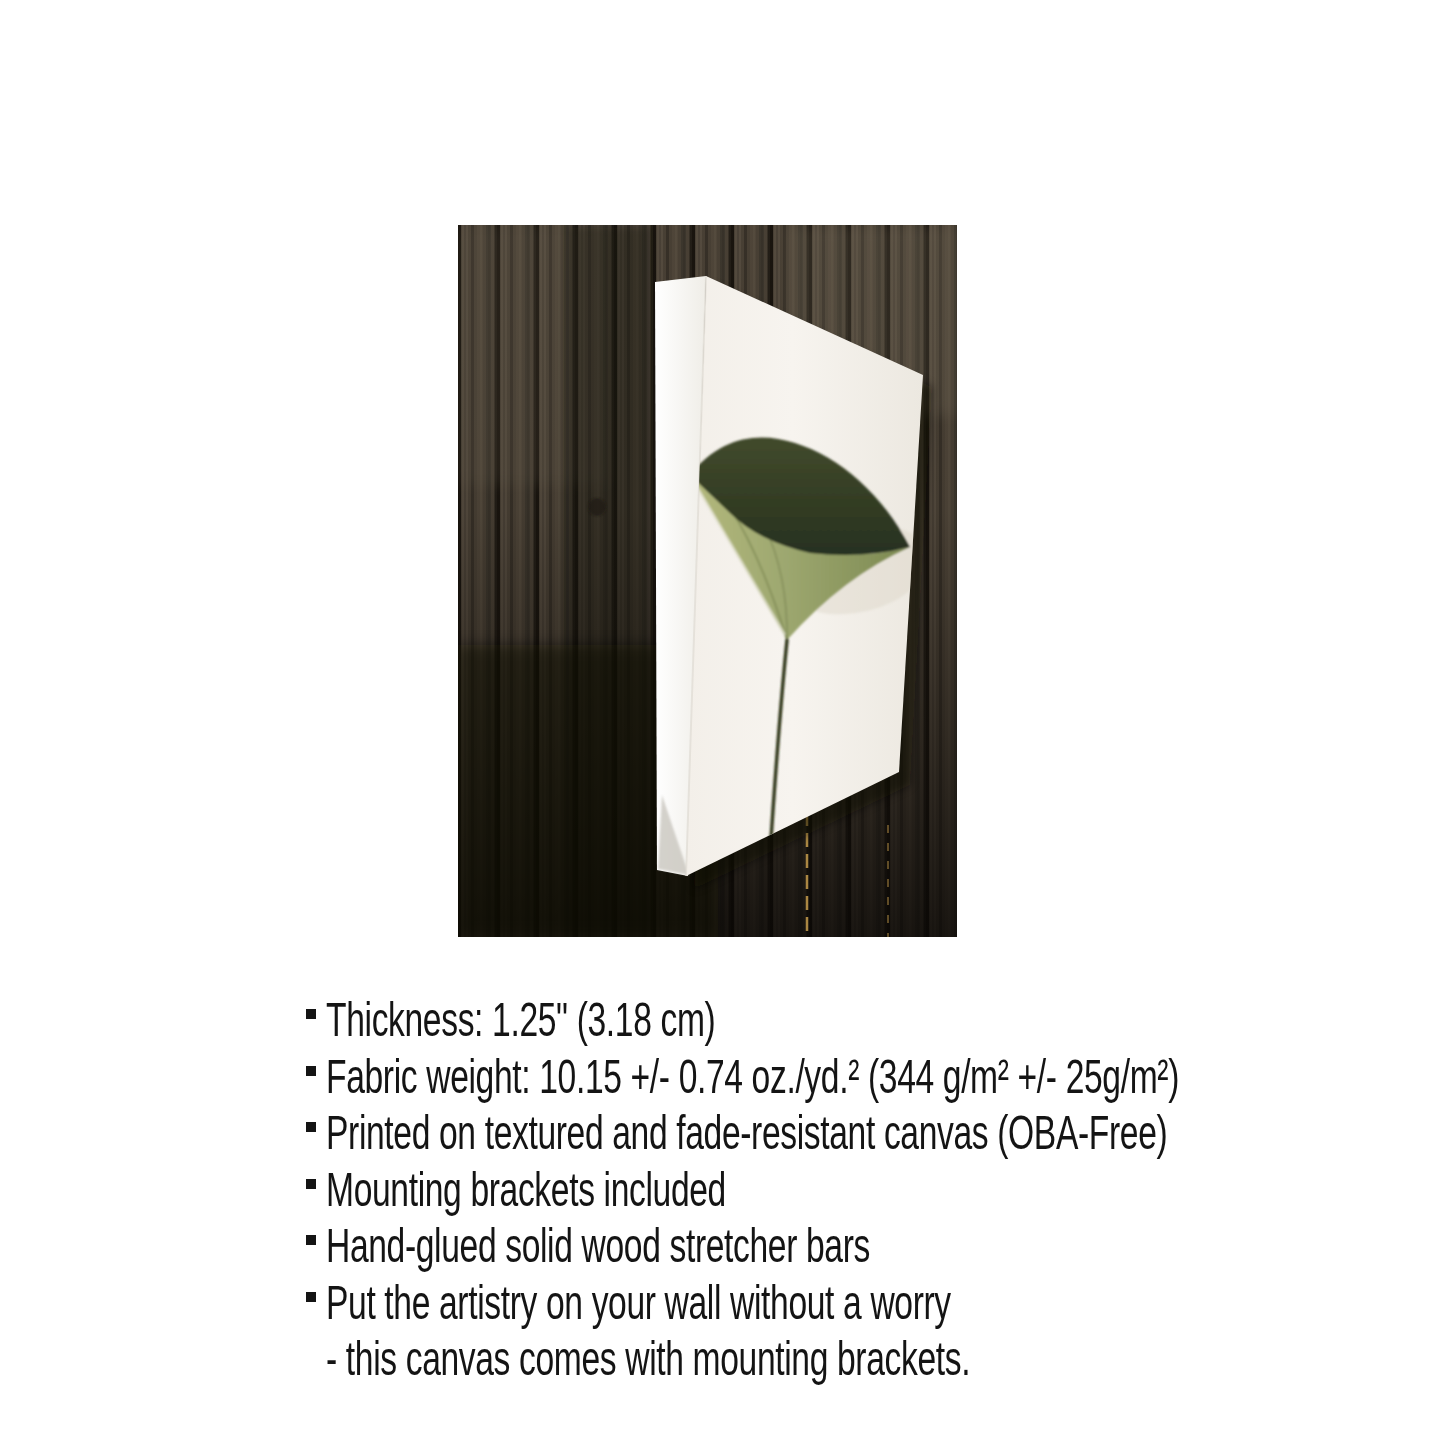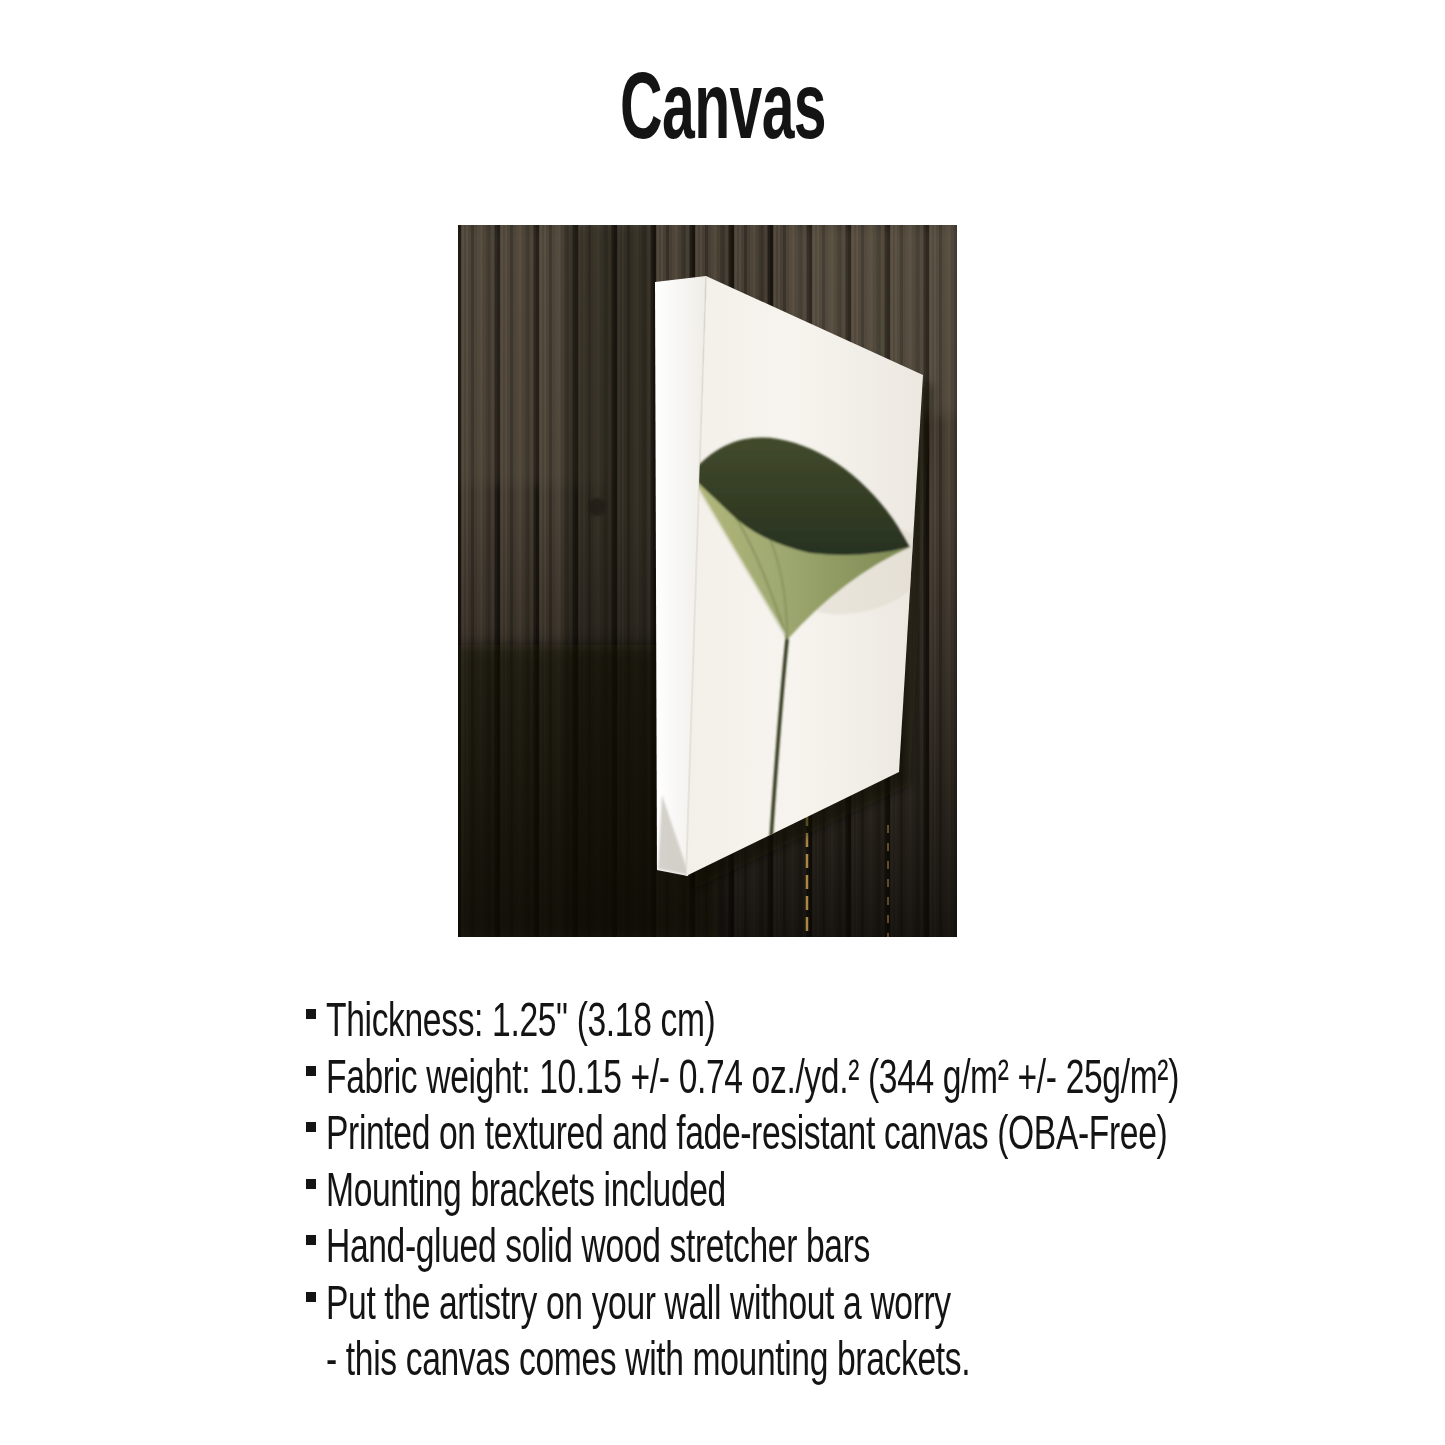--- a/index.html
+++ b/index.html
@@ -31,23 +31,20 @@
   .bullet{flex:0 0 auto;width:10px;height:10px;background:var(--text);margin-top:17px;margin-right:10px;}
   .spec-line.cont .bullet{visibility:hidden;}
   .spec-text{display:inline-block;font-size:48px;line-height:56.5px;font-weight:400;color:var(--text);
     transform:scaleX(0.70);transform-origin:left center;white-space:nowrap;letter-spacing:-0.5px;}
 </style>
 </head>
 <body>
 
 <div class="page">
 
-  <div class="title-wrap">
-    <span class="title-inner">Canvas</span>
-  </div>
 
   <div class="photo">
     <svg viewBox="0 0 499 712" preserveAspectRatio="none">
       <defs>
         <pattern id="planks" width="39" height="712" patternUnits="userSpaceOnUse">
           <rect width="39" height="712" fill="#4d4438"></rect>
           <rect x="4" width="6" height="712" fill="#5e5446" opacity="0.75"></rect>
           <rect x="13" width="3" height="712" fill="#3a332a"></rect>
           <rect x="19" width="6" height="712" fill="#574d3f" opacity="0.7"></rect>
           <rect x="28" width="5" height="712" fill="#403a30"></rect>

